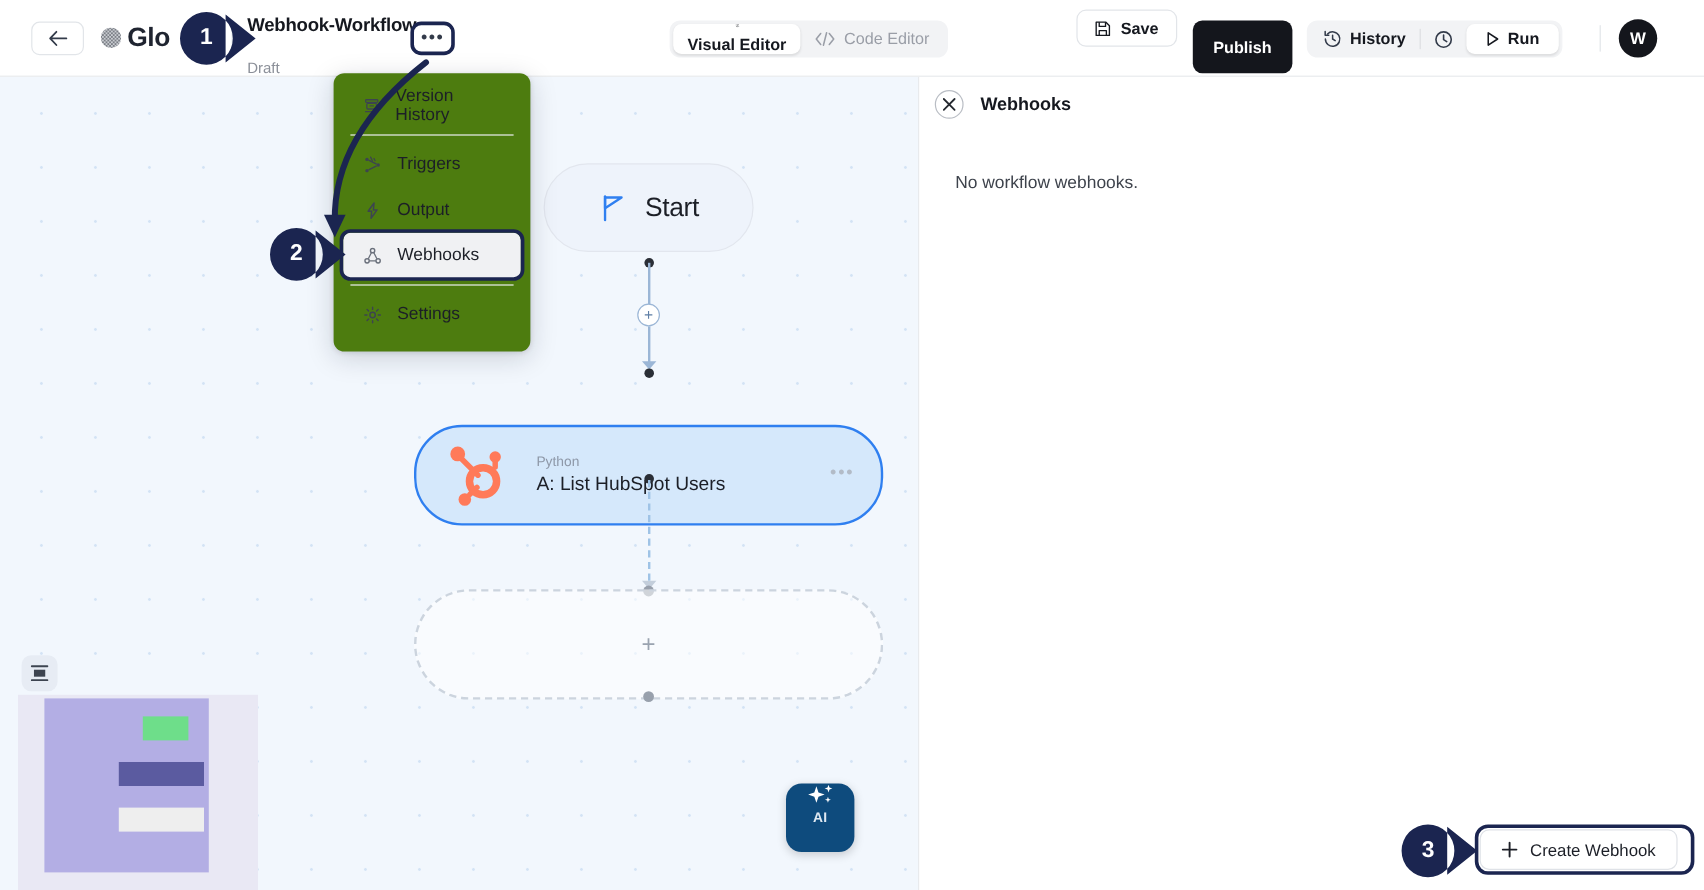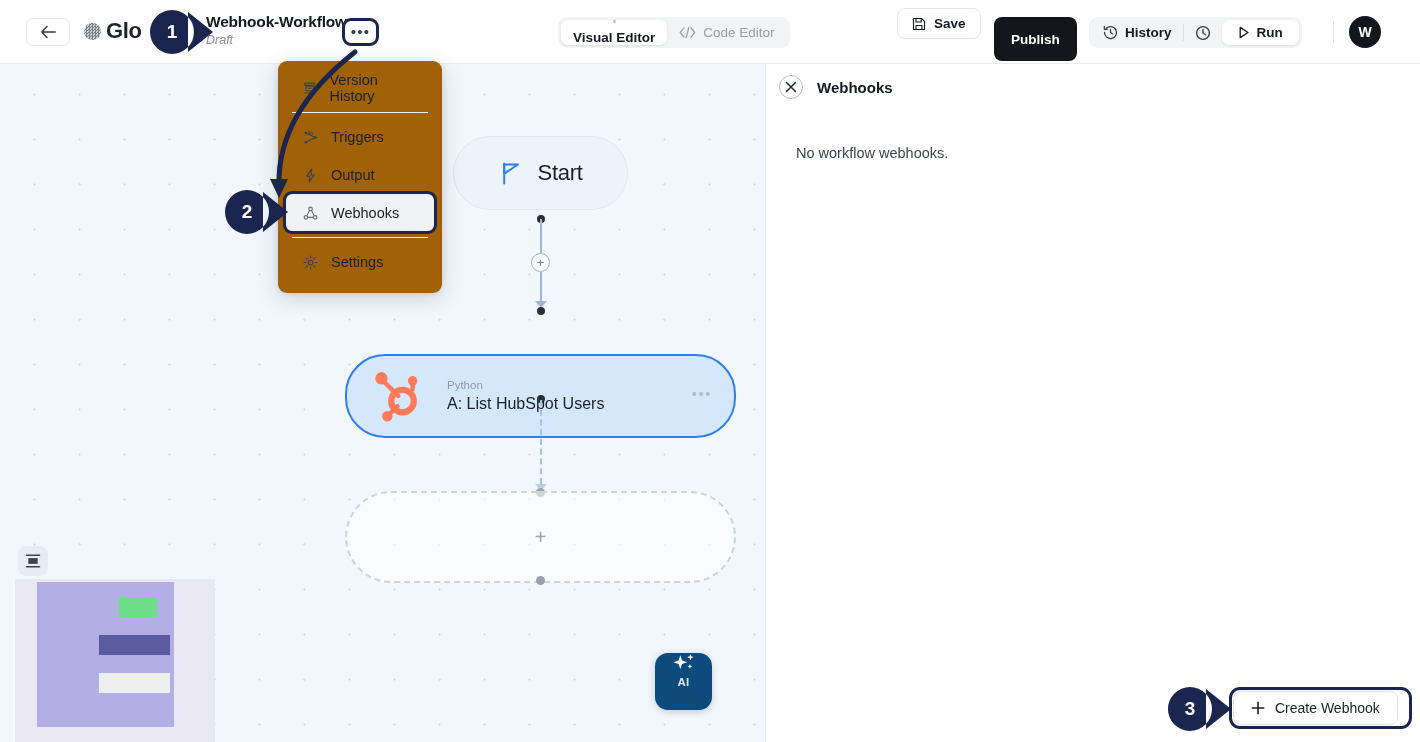--- a/index.html
+++ b/index.html
@@ -29,21 +29,21 @@
   }
   .logo-dot {
     width: 17px; height: 17px; border-radius: 50%;
     background: repeating-conic-gradient(#7b7f86 0% 25%, #c9ccd1 0% 50%) 50%/3px 3px;
   }
   .logo-text { font-size: 22px; font-weight: 600; color: #1f2430; letter-spacing: -0.3px; }
   .vbar { position: absolute; left: 193px; top: 19px; width: 1px; height: 26px; background: #e2e5e9; }
 
   .wf-title-wrap { position: absolute; left: 206px; top: 12px; }
   .wf-title { font-size: 15.5px; font-weight: 700; color: #15181f; letter-spacing: -0.2px; line-height: 19px;}
-  .wf-sub { font-size: 12.5px; color: #8b8f98; margin-top: 2px; line-height: 15px; font-style: italic;}
+  .wf-sub { font-size: 12.5px; color: #8b8f98; margin-top: 19px; line-height: 15px;}
 
   .dots-btn {
     position: absolute; left: 342px; top: 18px; width: 37px; height: 28px;
     border: 1px solid #e2e5e9; border-radius: 7px; background: #fff;
     display: flex; align-items: center; justify-content: center; cursor: pointer;
   }
   .dots-btn.hl { border: 3px solid #1b2550; border-radius: 9px; }
   .dots-glyph { font-size: 15px; color: #333b4a; letter-spacing: 1.2px; line-height: 10px; }
 
   
@@ -180,21 +180,21 @@
     cursor: pointer; z-index: 30;
   }
   .create-hl {
     position: absolute; left: 1229px; top: 687px; width: 183px; height: 42px;
     border: 3px solid #1b2550; border-radius: 11px; z-index: 29; pointer-events: none;
   }
 
   
   .menu {
     position: absolute; left: 278px; top: 61px; width: 164px; height: 232px;
-    background: #a16207; border-radius: 9px; z-index: 50;
+    background: #4d7c0f; border-radius: 9px; z-index: 50;
     box-shadow: 0 5px 22px rgba(18,24,44,.17), 0 1px 4px rgba(18,24,44,.10);
     padding: 8px 0;
   }
   .menu-item {
     height: 38px; display: flex; align-items: center; gap: 13px; padding: 0 17px;
     font-size: 14.5px; color: #1c1f27; cursor: pointer; margin: 0 8px; border-radius: 6px;
   }
   .menu-item.sel { background: #f0f1f3; }
   .menu-sep { height: 1px; background: #eceef1; margin: 5px 14px; }
   .menu-hl {

